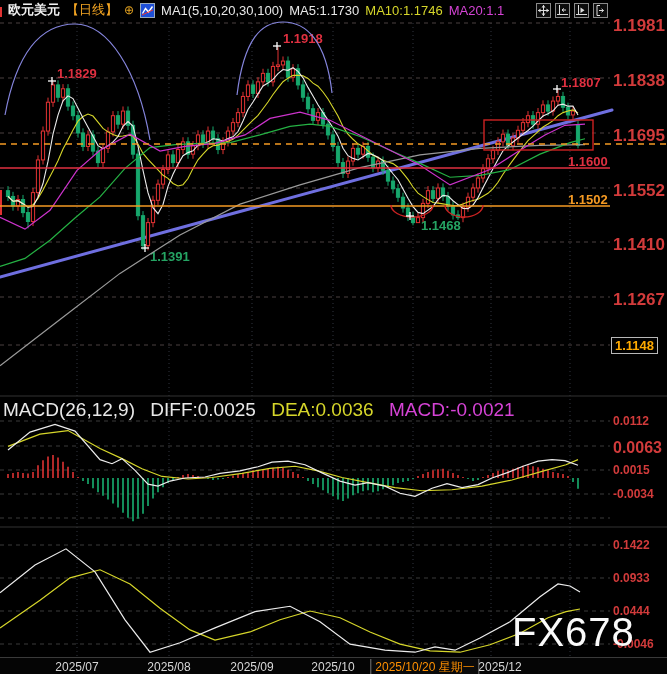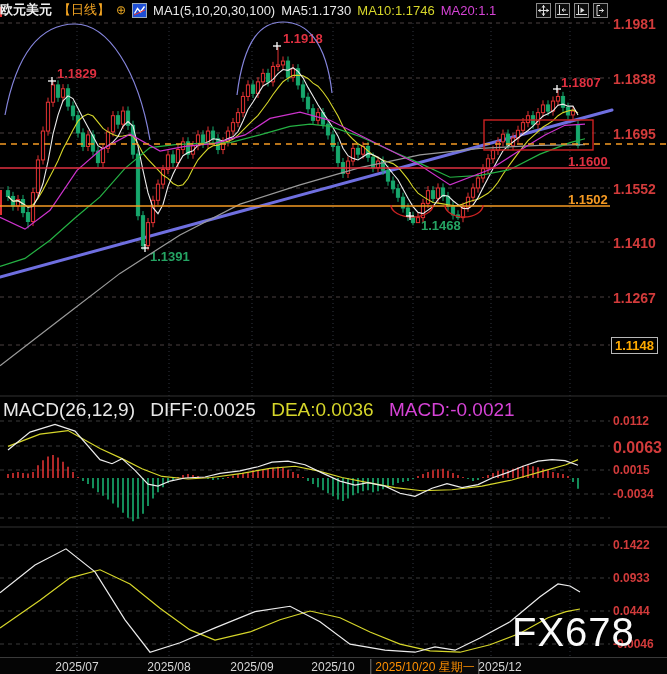--- a/index.html
+++ b/index.html
@@ -1,32 +1,32 @@
 <!DOCTYPE html>
 <html><head>
 <meta charset="utf-8">
 <style>
   html,body{margin:0;padding:0;background:#000;}
   .root{position:relative;width:667px;height:674px;background:#000;overflow:hidden;
         font-family:"Liberation Sans",sans-serif;-webkit-font-smoothing:antialiased;}
   .abs{position:absolute;white-space:nowrap;}
   
   .hdr{position:absolute;left:0;top:0;width:667px;height:20px;display:flex;align-items:center;gap:6px;
-       padding-left:0;box-sizing:border-box;font-size:13px;color:#e8e8e8;z-index:5;background:transparent;}
+       padding-left:8px;box-sizing:border-box;font-size:13px;color:#e8e8e8;z-index:5;background:transparent;}
   .hdr .sym{color:#f0f0f0;font-weight:bold;}
   .hdr .per{color:#f5a623;}
   .hdr .plus{color:#e0a020;font-size:12px;}
   .hdr .ma5{color:#e8e8e8;}
   .hdr .ma10{color:#d6d62a;}
   .hdr .ma20{color:#d543d5;max-width:58px;overflow:hidden;}
   .tools{position:absolute;right:59px;top:3px;display:flex;gap:4px;z-index:6;}
   .tool{width:15px;height:15px;border:1px solid #8a8a8a;background:#0c0c0c;box-sizing:border-box;
         display:flex;align-items:center;justify-content:center;cursor:pointer;}
   
-  .tickR{position:absolute;left:613px;font-size:14px;font-weight:bold;color:#d23b3b;}
+  .tickR{position:absolute;left:613px;font-size:17px;font-weight:bold;color:#d23b3b;}
   .lvl-red{color:#e03040;font-weight:bold;font-size:13px;}
   .lvl-org{color:#f59a23;font-weight:bold;font-size:13px;}
   .ann-red{color:#e03040;font-weight:bold;font-size:13px;}
   .ann-grn{color:#25a463;font-weight:bold;font-size:13px;}
   .boxlbl{position:absolute;left:611px;top:337px;color:#ffaa00;font-size:13px;font-weight:bold;
           border:1px solid #b8b8b8;background:#000;padding:0 3px;}
   
   .ind{position:absolute;left:3px;font-size:19px;color:#e8e8e8;z-index:4;}
   .ind .y{color:#d6d62a;} .ind .m{color:#d543d5;} .ind span{margin-right:10px;}
   

